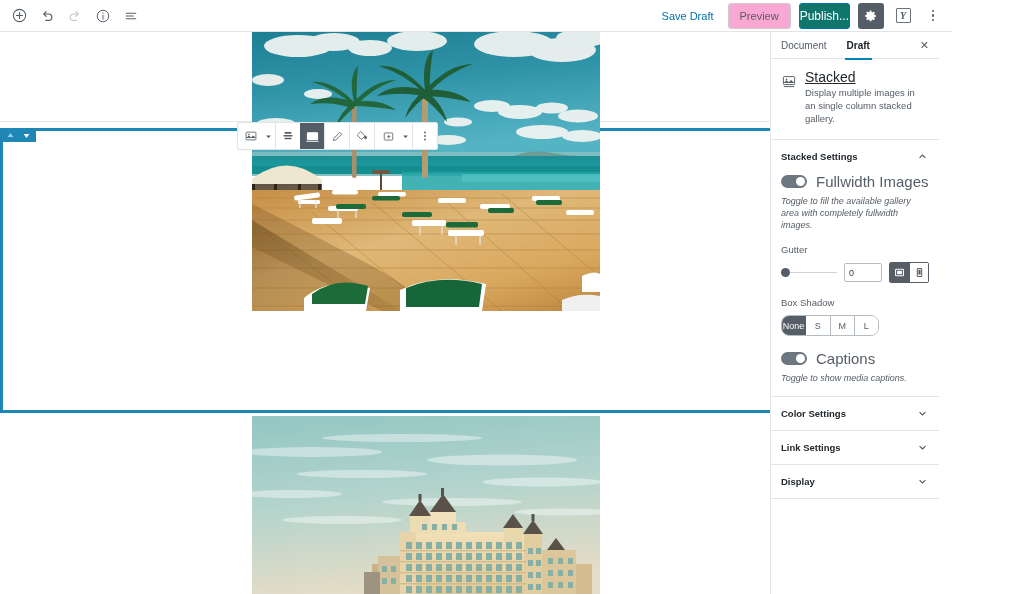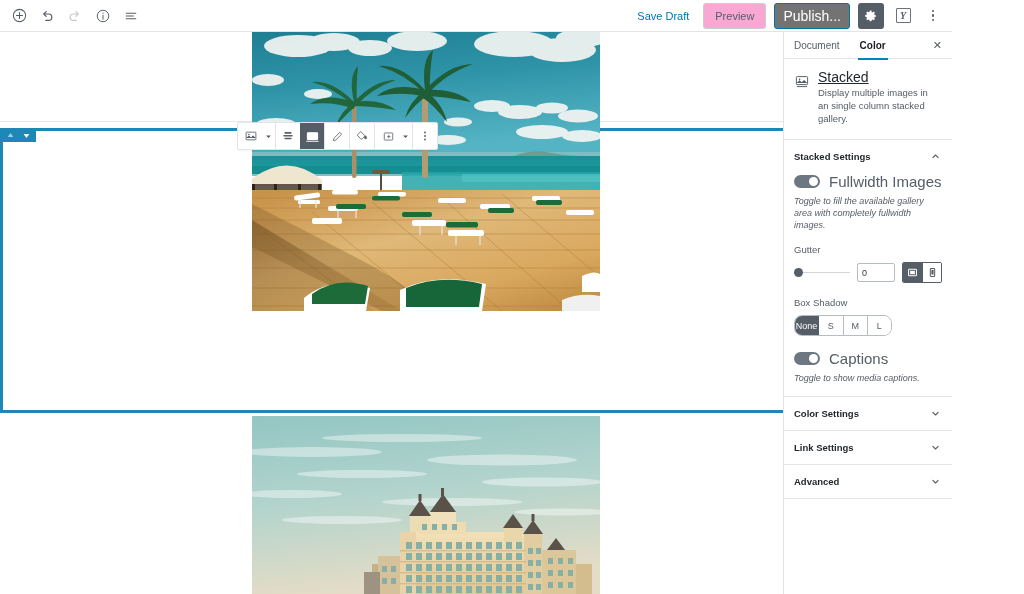--- a/index.html
+++ b/index.html
@@ -32,22 +32,22 @@
   .save-draft {
     font-size: 11px; color: #0073aa; cursor: pointer; background: none; border: none;
     padding: 4px 6px; font-family: inherit;
   }
   .btn-preview {
     font-size: 11px; color: #555d66; background: #f9a8d4; border: 1px solid #cccccc;
     border-radius: 3px; padding: 4px 11px; cursor: pointer; font-family: inherit;
     line-height: 16px;
   }
   .btn-publish {
-    font-size: 14px; color: #fff; background: #737373; border: 1px solid #0073aa;
-    border-radius: 3px; padding: 4px 8px; cursor: pointer; font-family: inherit;
+    font-size: 12px; color: #fff; background: #0f766e; border: 1px solid #0073aa;
+    border-radius: 3px; padding: 4px 0; cursor: pointer; font-family: inherit;
     line-height: 16px;
   }
   .gear-btn {
     width: 26px; height: 26px; background: #555d66; border-radius: 3px;
     display: flex; align-items: center; justify-content: center; cursor: pointer;
   }
   .yoast-btn {
     width: 22px; height: 22px; display: flex; align-items: center; justify-content: center;
     cursor: pointer; color: #555d66;
   }
@@ -120,21 +120,21 @@
   }
 
   
   .gal-img { position: absolute; left: 252px; width: 348px; overflow: hidden; }
   .img1 { top: 0px; height: 279px; }
   .img2 { position: absolute; left: 252px; top: 384px; width: 348px; height: 178px; overflow: hidden; }
   .imgframe { position: relative; width: 100%; height: 100%; }
 
   
   .sidebar {
-    position: absolute; top: 32px; right: 0; width: 169px; bottom: 0;
+    position: absolute; top: 32px; right: 13px; width: 169px; bottom: 0;
     background: #fff; border-left: 1px solid #e2e4e7; overflow: hidden;
   }
   .sb-tabs {
     display: flex; align-items: center; height: 27px;
     border-bottom: 1px solid #e2e4e7; position: relative;
   }
   .sb-tab {
     font-size: 10px; color: #555d66; padding: 0 10px; height: 27px;
     display: flex; align-items: center; cursor: pointer; font-weight: 400;
   }
@@ -667,21 +667,21 @@
           </g>
         </svg>
       </div>
     </div>
   </div>
 
   <div class="sidebar">
 
     <div class="sb-tabs">
       <div class="sb-tab">Document</div>
-      <div class="sb-tab active">Color</div>
+      <div class="sb-tab active">Draft</div>
       <div class="sb-close">✕</div>
     </div>
 
     <div class="blk-card">
       <div class="blk-icon">
         <svg width="16" height="16" viewBox="0 0 20 20" fill="none" stroke="currentColor" stroke-width="1.2">
           <rect x="3" y="4.5" width="14" height="10" rx="1"></rect>
           <path d="M3.2 12.6 7 9.2l2.6 2.3 3-2.8 4.2 3.9" fill="currentColor" stroke="none"></path>
           <circle cx="7" cy="8" r="1" fill="currentColor" stroke="none"></circle>
           <path d="M4 17h12" stroke-linecap="round"></path>
@@ -772,21 +772,21 @@
         <span class="panel-title">Link Settings</span>
         <span class="chev">
           <svg width="9" height="9" viewBox="0 0 12 12" fill="none" stroke="currentColor" stroke-width="1.5" stroke-linecap="round" stroke-linejoin="round">
               <path d="M2.5 4.5 6 8l3.5-3.5"></path>
             </svg>
         </span>
       </div>
     </div>
     <div class="panel">
       <div class="panel-head">
-        <span class="panel-title">Advanced</span>
+        <span class="panel-title">Display</span>
         <span class="chev">
           <svg width="9" height="9" viewBox="0 0 12 12" fill="none" stroke="currentColor" stroke-width="1.5" stroke-linecap="round" stroke-linejoin="round">
               <path d="M2.5 4.5 6 8l3.5-3.5"></path>
             </svg>
         </span>
       </div>
     </div>
 
   </div>
 </div>

